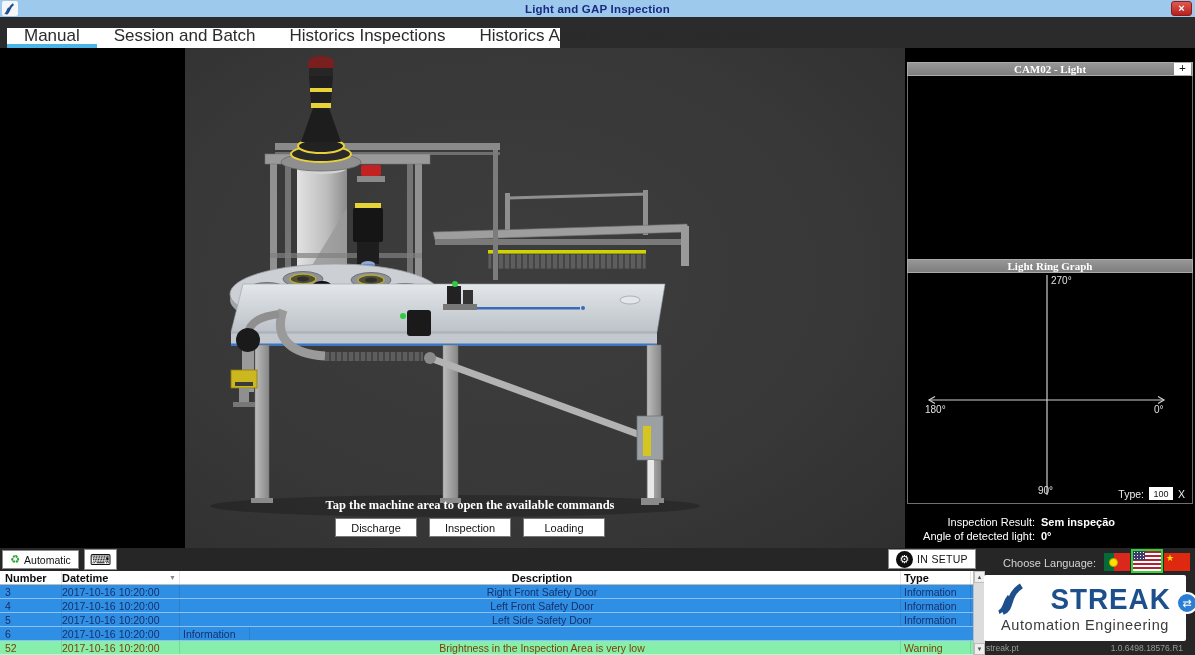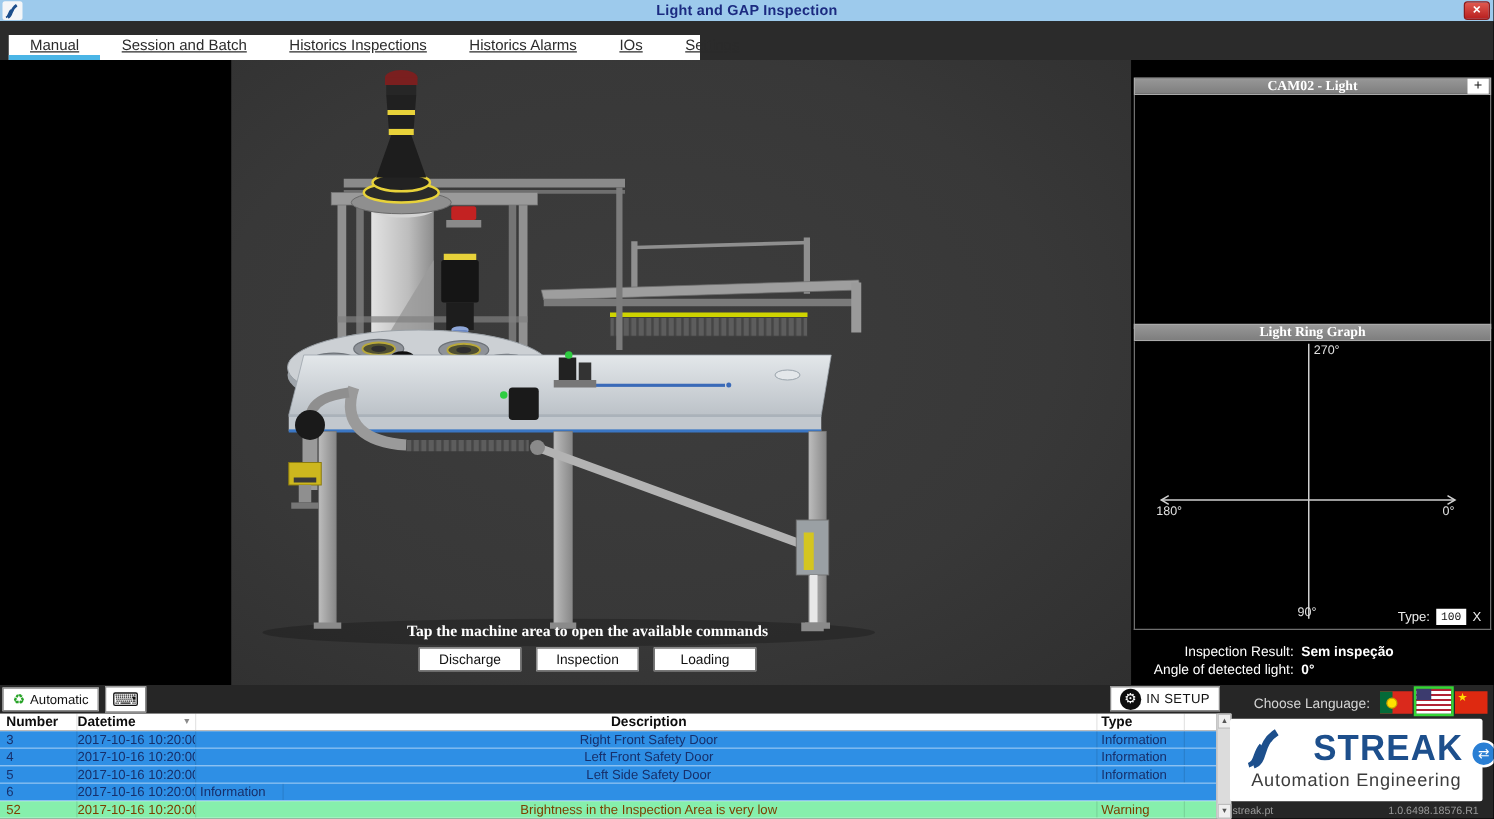--- a/index.html
+++ b/index.html
@@ -8,21 +8,21 @@
 
   
   .titlebar { position:absolute; left:0; top:0; width:1195px; height:17px; background:#9dcaec; display:flex; align-items:center; }
   .app-logo { position:absolute; left:2px; top:1px; width:16px; height:15px; background:#f4f6f8; border-radius:2px; display:flex; align-items:center; justify-content:center; }
   .title-text { width:100%; text-align:center; font-size:11.5px; font-weight:bold; color:#1b2a80; letter-spacing:.2px; }
   .close-btn { position:absolute; right:3px; top:1px; width:21px; height:15px; background:linear-gradient(#e05a50,#b81f1f); border:1px solid #8e1b1b; border-radius:3px; color:#fff; font-size:11px; font-weight:bold; line-height:12px; text-align:center; cursor:pointer; }
 
   
   .tabstrip { position:absolute; left:0; top:17px; width:1195px; height:31px; background:#2b2b2b; }
   .tabbar { position:absolute; left:7px; top:11px; width:553px; height:20px; background:#fff; display:flex; }
-  .tab { display:flex; align-items:center; padding:0 17px; font-size:12px; color:#2b2b2b; border-bottom:4px solid transparent; cursor:pointer; white-space:nowrap;text-decoration:underline; }
+  .tab { display:flex; align-items:center; padding:0 17px; font-size:17px; color:#2b2b2b; border-bottom:4px solid transparent; cursor:pointer; white-space:nowrap; }
   .tab.selected { border-bottom-color:#4ab5e6; }
 
   
   .main { position:absolute; left:0; top:48px; width:1195px; height:500px; background:#000; }
   .viewport { position:absolute; left:185px; top:0; width:720px; height:500px;
               background:radial-gradient(ellipse at 45% 45%, #3d3d3d 0%, #383838 60%, #2f2f2f 100%); }
   .machine-svg { position:absolute; left:0; top:0; cursor:pointer; }
   .cmd-zone { position:absolute; left:0; top:450px; width:570px; text-align:center; }
   .instruction { font-family:"Liberation Serif",serif; font-weight:bold; font-size:12.5px; color:#fff; }
   .cmd-row { margin-top:5px; display:flex; justify-content:center; gap:12px; }
@@ -34,41 +34,41 @@
   .panel-header { position:relative; height:14px; background:linear-gradient(#979797,#7e7e7e); border:1px solid #aaa;
                   color:#fff; font-family:"Liberation Serif",serif; font-weight:bold; font-size:11px; text-align:center; line-height:12px; }
   .panel-expand { position:absolute; right:1px; top:0px; width:17px; height:12px; background:#fff; color:#111; font-size:12px; font-weight:bold; line-height:11px; text-align:center; cursor:pointer; }
   .panel-body { background:#000; border:1px solid #6f6f6f; border-top:none; position:relative; }
   .cam-panel { top:14px; }
   .cam-body { height:187px; }
   .graph-panel { top:211px; }
   .graph-body { height:231px; }
   .g-label { position:absolute; color:#e0e0e0; font-size:10px; }
   .zoom-row { position:absolute; right:7px; bottom:3px; display:flex; align-items:center; gap:5px; color:#ededed; font-size:10.5px; }
-  .zoom-input { width:24px; height:13px; border:none; background:#fff; font-size:9px; text-align:center; color:#111;font-family:Liberation Mono, monospace; }
+  .zoom-input { width:24px; height:13px; border:none; background:#fff; font-size:9px; text-align:center; color:#111; }
   .results { position:absolute; left:0; top:468px; width:290px; }
   .res-row { display:flex; align-items:baseline; height:14px; font-size:11px; color:#fff; }
   .res-label { width:130px; text-align:right; margin-right:6px; }
   .res-value { font-weight:bold; }
 
   
   .bottombar { position:absolute; left:0; top:548px; width:1195px; height:107px; background:#262626; }
   .tool-btn { position:absolute; background:#fff; border:1px solid #8a8a8a; display:flex; align-items:center; justify-content:center; gap:4px; cursor:pointer; color:#111; }
   .automatic-btn { left:2px; top:2px; width:77px; height:19px; font-size:10.5px; }
   .automatic-btn .glyph { color:#27a327; font-size:11px; }
   .keyboard-btn { left:84px; top:1px; width:33px; height:21px; font-size:15px; }
   .setup-btn { left:888px; top:1px; width:88px; height:20px; font-size:10.5px; letter-spacing:.3px; }
   .gear-wrap { width:17px; height:17px; border-radius:50%; background:#0d0d0d; color:#fff; font-size:11px; line-height:17px; text-align:center; }
 
   
   .alarm-table { position:absolute; left:0; top:23px; width:985px; height:84px; background:#fff; }
   .t-row { display:flex; height:14px; width:973px; font-size:10.5px; line-height:14px; }
   .t-head { font-weight:bold; color:#0d0d0d; background:#fff; border-bottom:1px solid #bbb; font-size:11px; }
   .c-num { width:62px; padding-left:5px; }
-  .c-dt  { width:95px; display:flex; justify-content:space-between; padding-right:3px; }
+  .c-dt  { width:118px; display:flex; justify-content:space-between; padding-right:3px; }
   .c-desc{ width:721px; padding-left:4px;text-align:center; }
   .c-type{ width:70px; padding-left:3px; }
   .t-row .cell { border-right:1px solid rgba(0,0,0,.10); overflow:hidden; white-space:nowrap; }
   .row-info { background:#2e8fe5; color:#17306b; border-bottom:1px solid rgba(255,255,255,.45); cursor:pointer; }
   .row-warning { background:#86efac; color:#7c3f00; border-bottom:1px solid rgba(255,255,255,.45); cursor:pointer; }
   .sort-ico { color:#8a8a8a; font-size:7px; line-height:14px; }
   .scrollbar { position:absolute; right:0; top:0; width:12px; height:84px; background:#dcdcdc; border-left:1px solid #bbb; display:flex; flex-direction:column; justify-content:space-between; }
   .scroll-btn { height:12px; background:#efefef; border:1px solid #bdbdbd; color:#555; font-size:6px; text-align:center; line-height:10px; cursor:pointer; }
 
   

